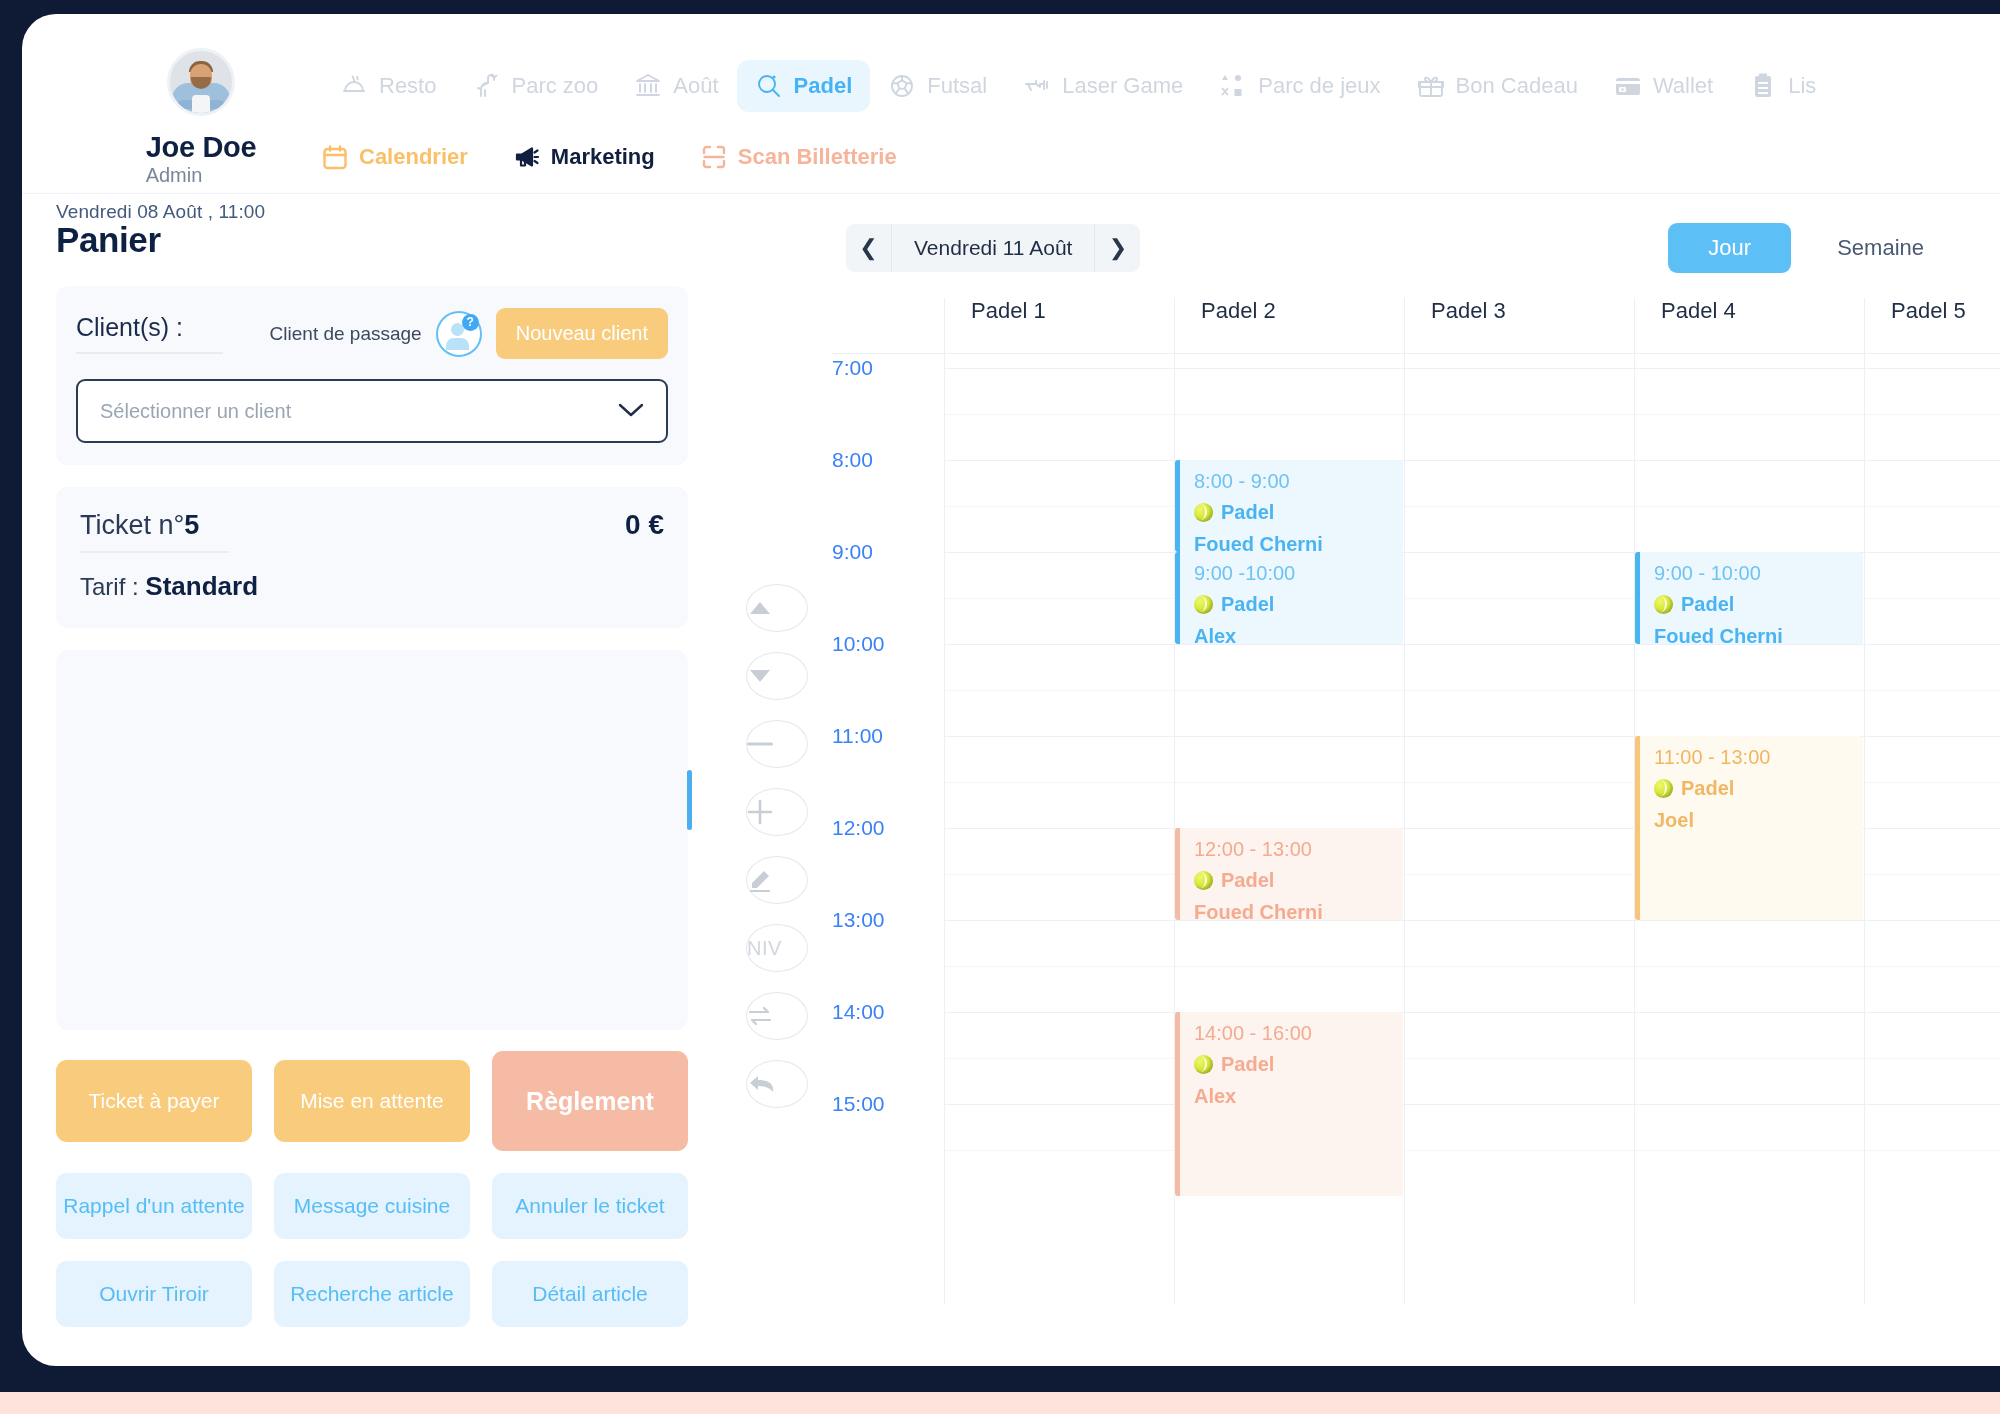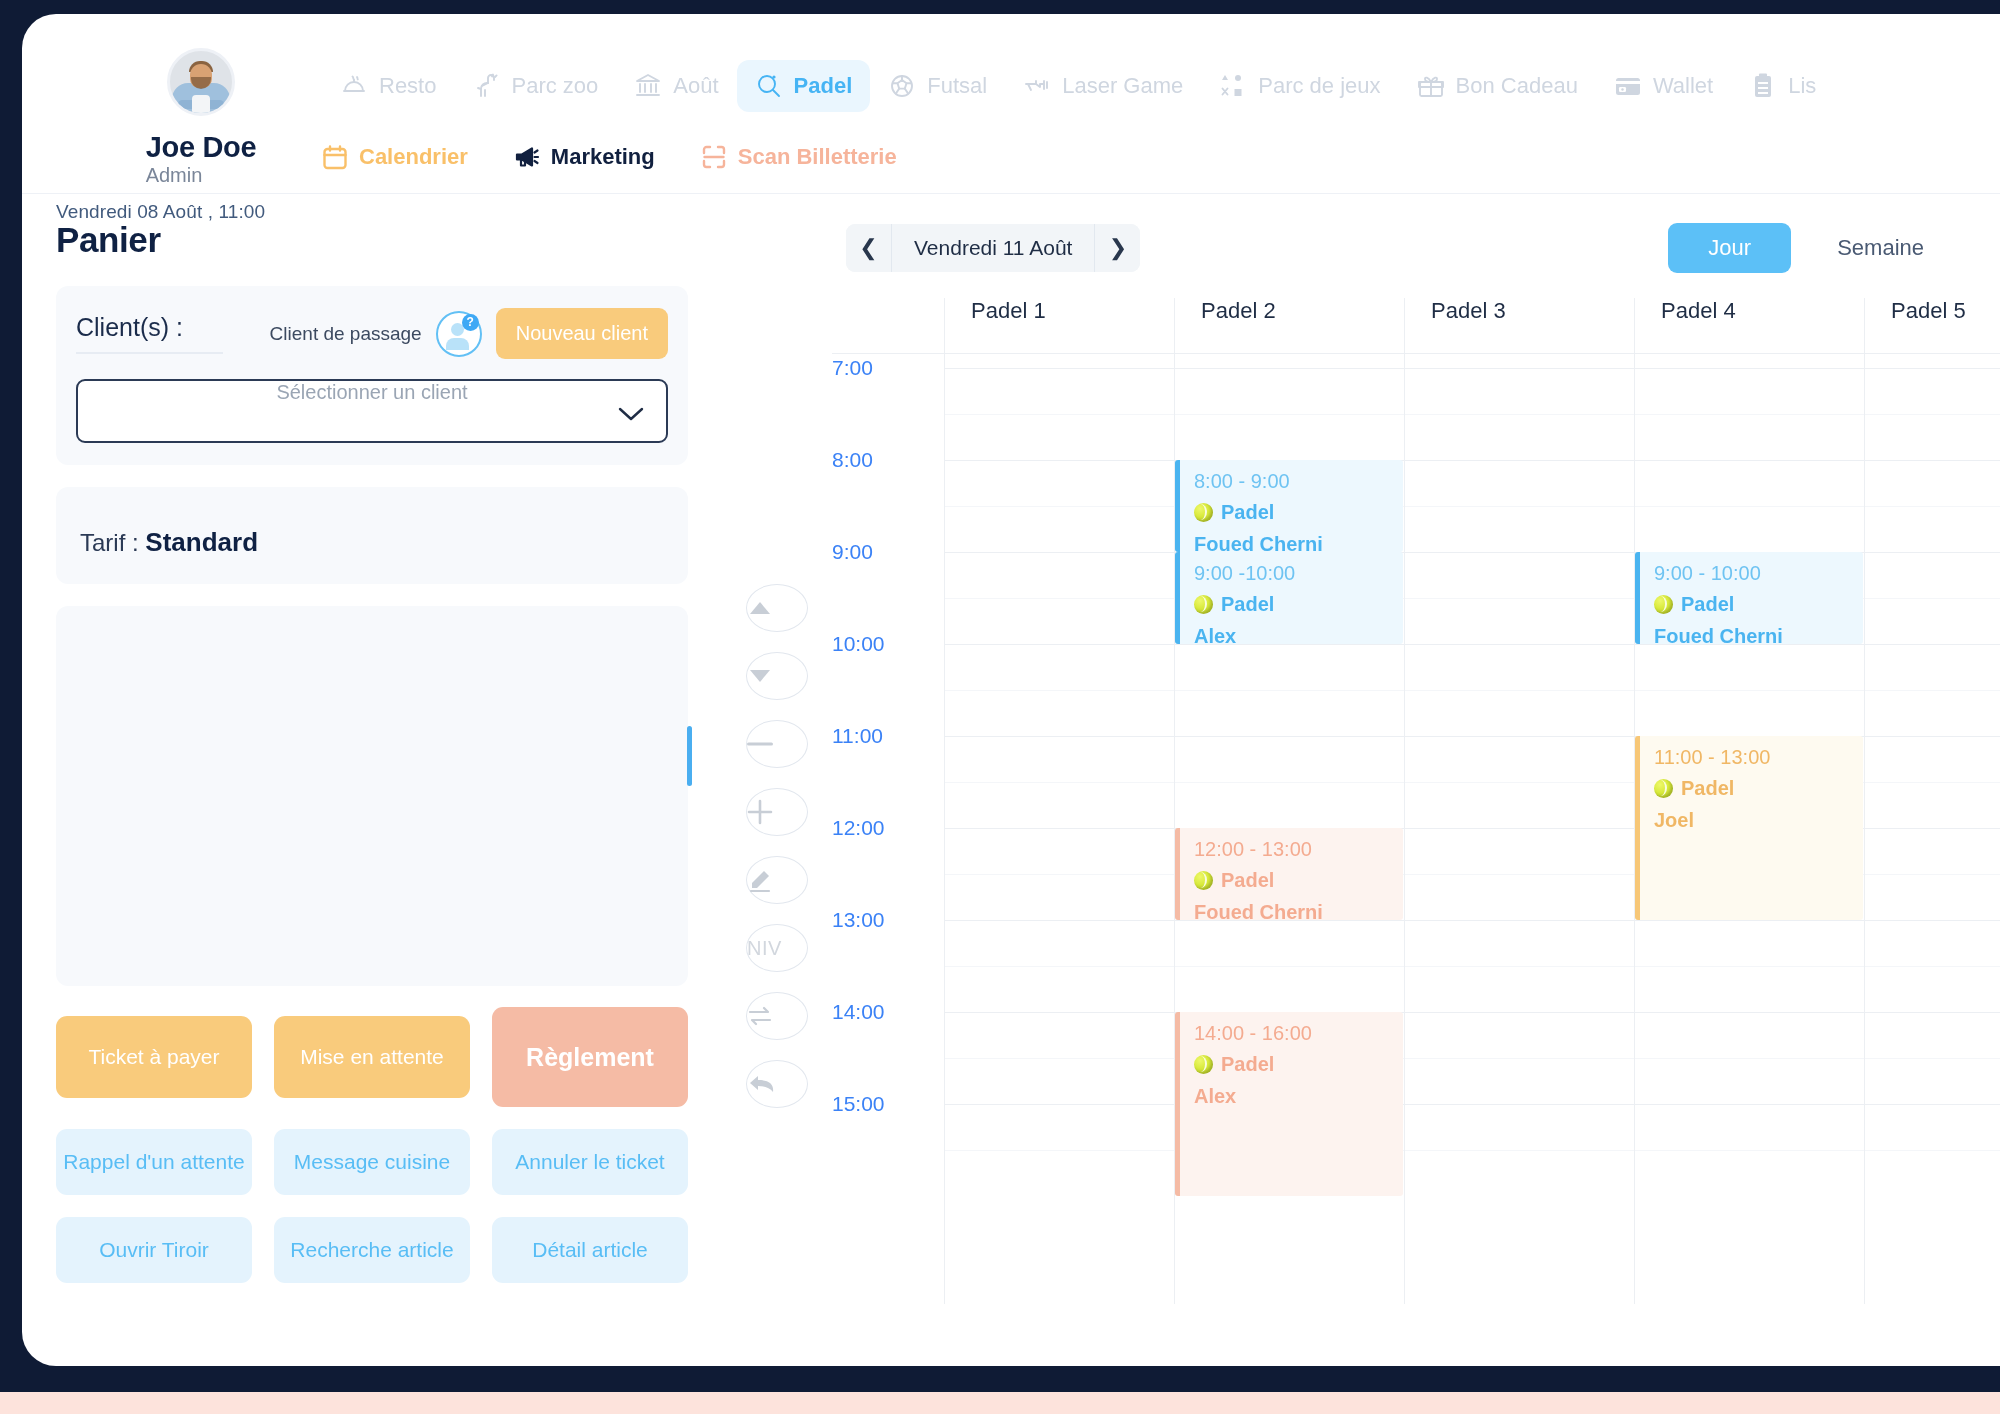--- a/index.html
+++ b/index.html
@@ -150,21 +150,21 @@
   }
   .btn-nouveau {
     background: #f9cb7c; color: #fff; border: none;
     font-size: 20px; padding: 14px 20px; border-radius: 9px;
     cursor: pointer; font-family: inherit; flex: none;
   }
   .select-client {
     margin-top: 20px; width: 100%; height: 64px;
     border: 2px solid #2b3a55; border-radius: 9px; background: #fff;
     display: flex; align-items: center; padding: 0 22px;
-    font-size: 20px; color: #9aa5b4; cursor: pointer; flex-direction: column;
+    font-size: 20px; color: #9aa5b4; cursor: pointer;
   }
   .select-client .chev { margin-left: auto; }
 
   .ticket-card { margin-top: 22px; padding: 22px 24px 26px 24px; }
   .ticket-top { display: flex; align-items: baseline; }
   .ticket-no {
     font-size: 27px; color: #2b3a55;
     border-bottom: 2px solid #e7ecf3; padding-bottom: 10px; padding-right: 30px;
   }
   .ticket-no b { color: #0f2143; font-weight: bold; }
@@ -490,20 +490,26 @@
             <span>Sélectionner un client</span>
             <span class="chev">
               <svg width="26" height="16" viewBox="0 0 26 16">
                   <path d="M2 3 L13 13 L24 3" fill="none" stroke="#1f2d45" stroke-width="2.4" stroke-linecap="round" stroke-linejoin="round"></path>
                 </svg>
             </span>
           </div>
         </div>
 
         <div class="card ticket-card">
+          <div class="ticket-top">
+            <div class="ticket-no">
+              <span>Ticket n°</span><b>5</b>
+            </div>
+            <div class="ticket-price">0 €</div>
+          </div>
           <div class="ticket-tarif">
             <span>Tarif : </span><b>Standard</b>
           </div>
         </div>
 
         <div class="basket-area">
           <div class="basket-scroll"></div>
         </div>
 
         <div class="action-grid">

